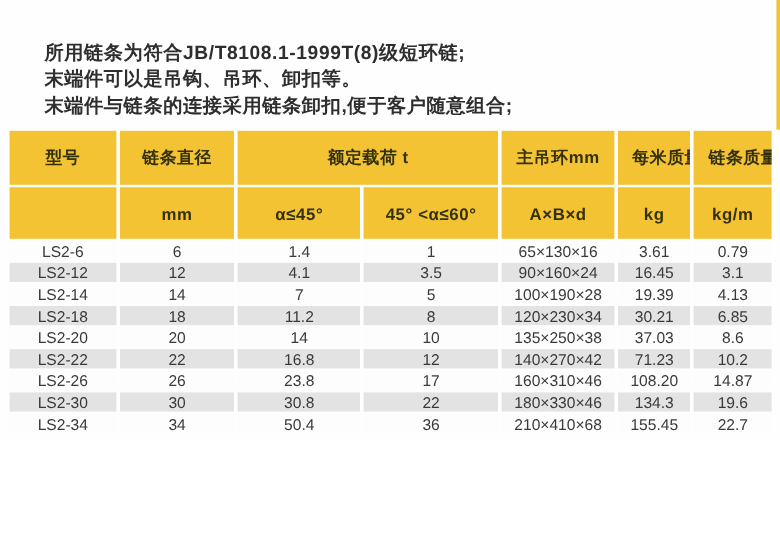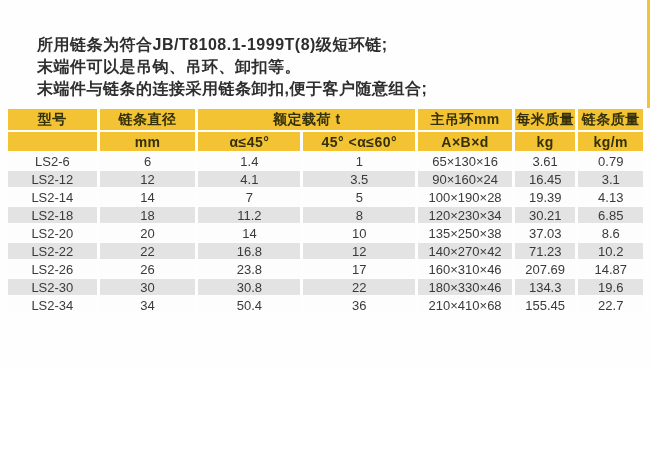--- a/index.html
+++ b/index.html
@@ -37,21 +37,21 @@
     border-spacing: 3px 2px;
     table-layout: fixed;
   }
   table.spec th {
     background: #f3c334;
     color: #33300a;
     font-size: 14px;
     font-weight: bold;
     text-align: center;
     vertical-align: middle;
-    padding: 0;
+    padding: 12px;
     height: 21px;
     letter-spacing: 0.5px;
     overflow: hidden;
     white-space: nowrap;
   }
   table.spec tr.sub th { height: 19px; font-weight: bold; }
   table.spec td {
     font-size: 13px;
     color: #3a3a3a;
     text-align: center;
@@ -174,21 +174,21 @@
           <td>140×270×42</td>
           <td>71.23</td>
           <td>10.2</td>
         </tr>
         <tr>
           <td>LS2-26</td>
           <td>26</td>
           <td>23.8</td>
           <td>17</td>
           <td>160×310×46</td>
-          <td>207.69</td>
+          <td>108.20</td>
           <td>14.87</td>
         </tr>
         <tr>
           <td>LS2-30</td>
           <td>30</td>
           <td>30.8</td>
           <td>22</td>
           <td>180×330×46</td>
           <td>134.3</td>
           <td>19.6</td>

